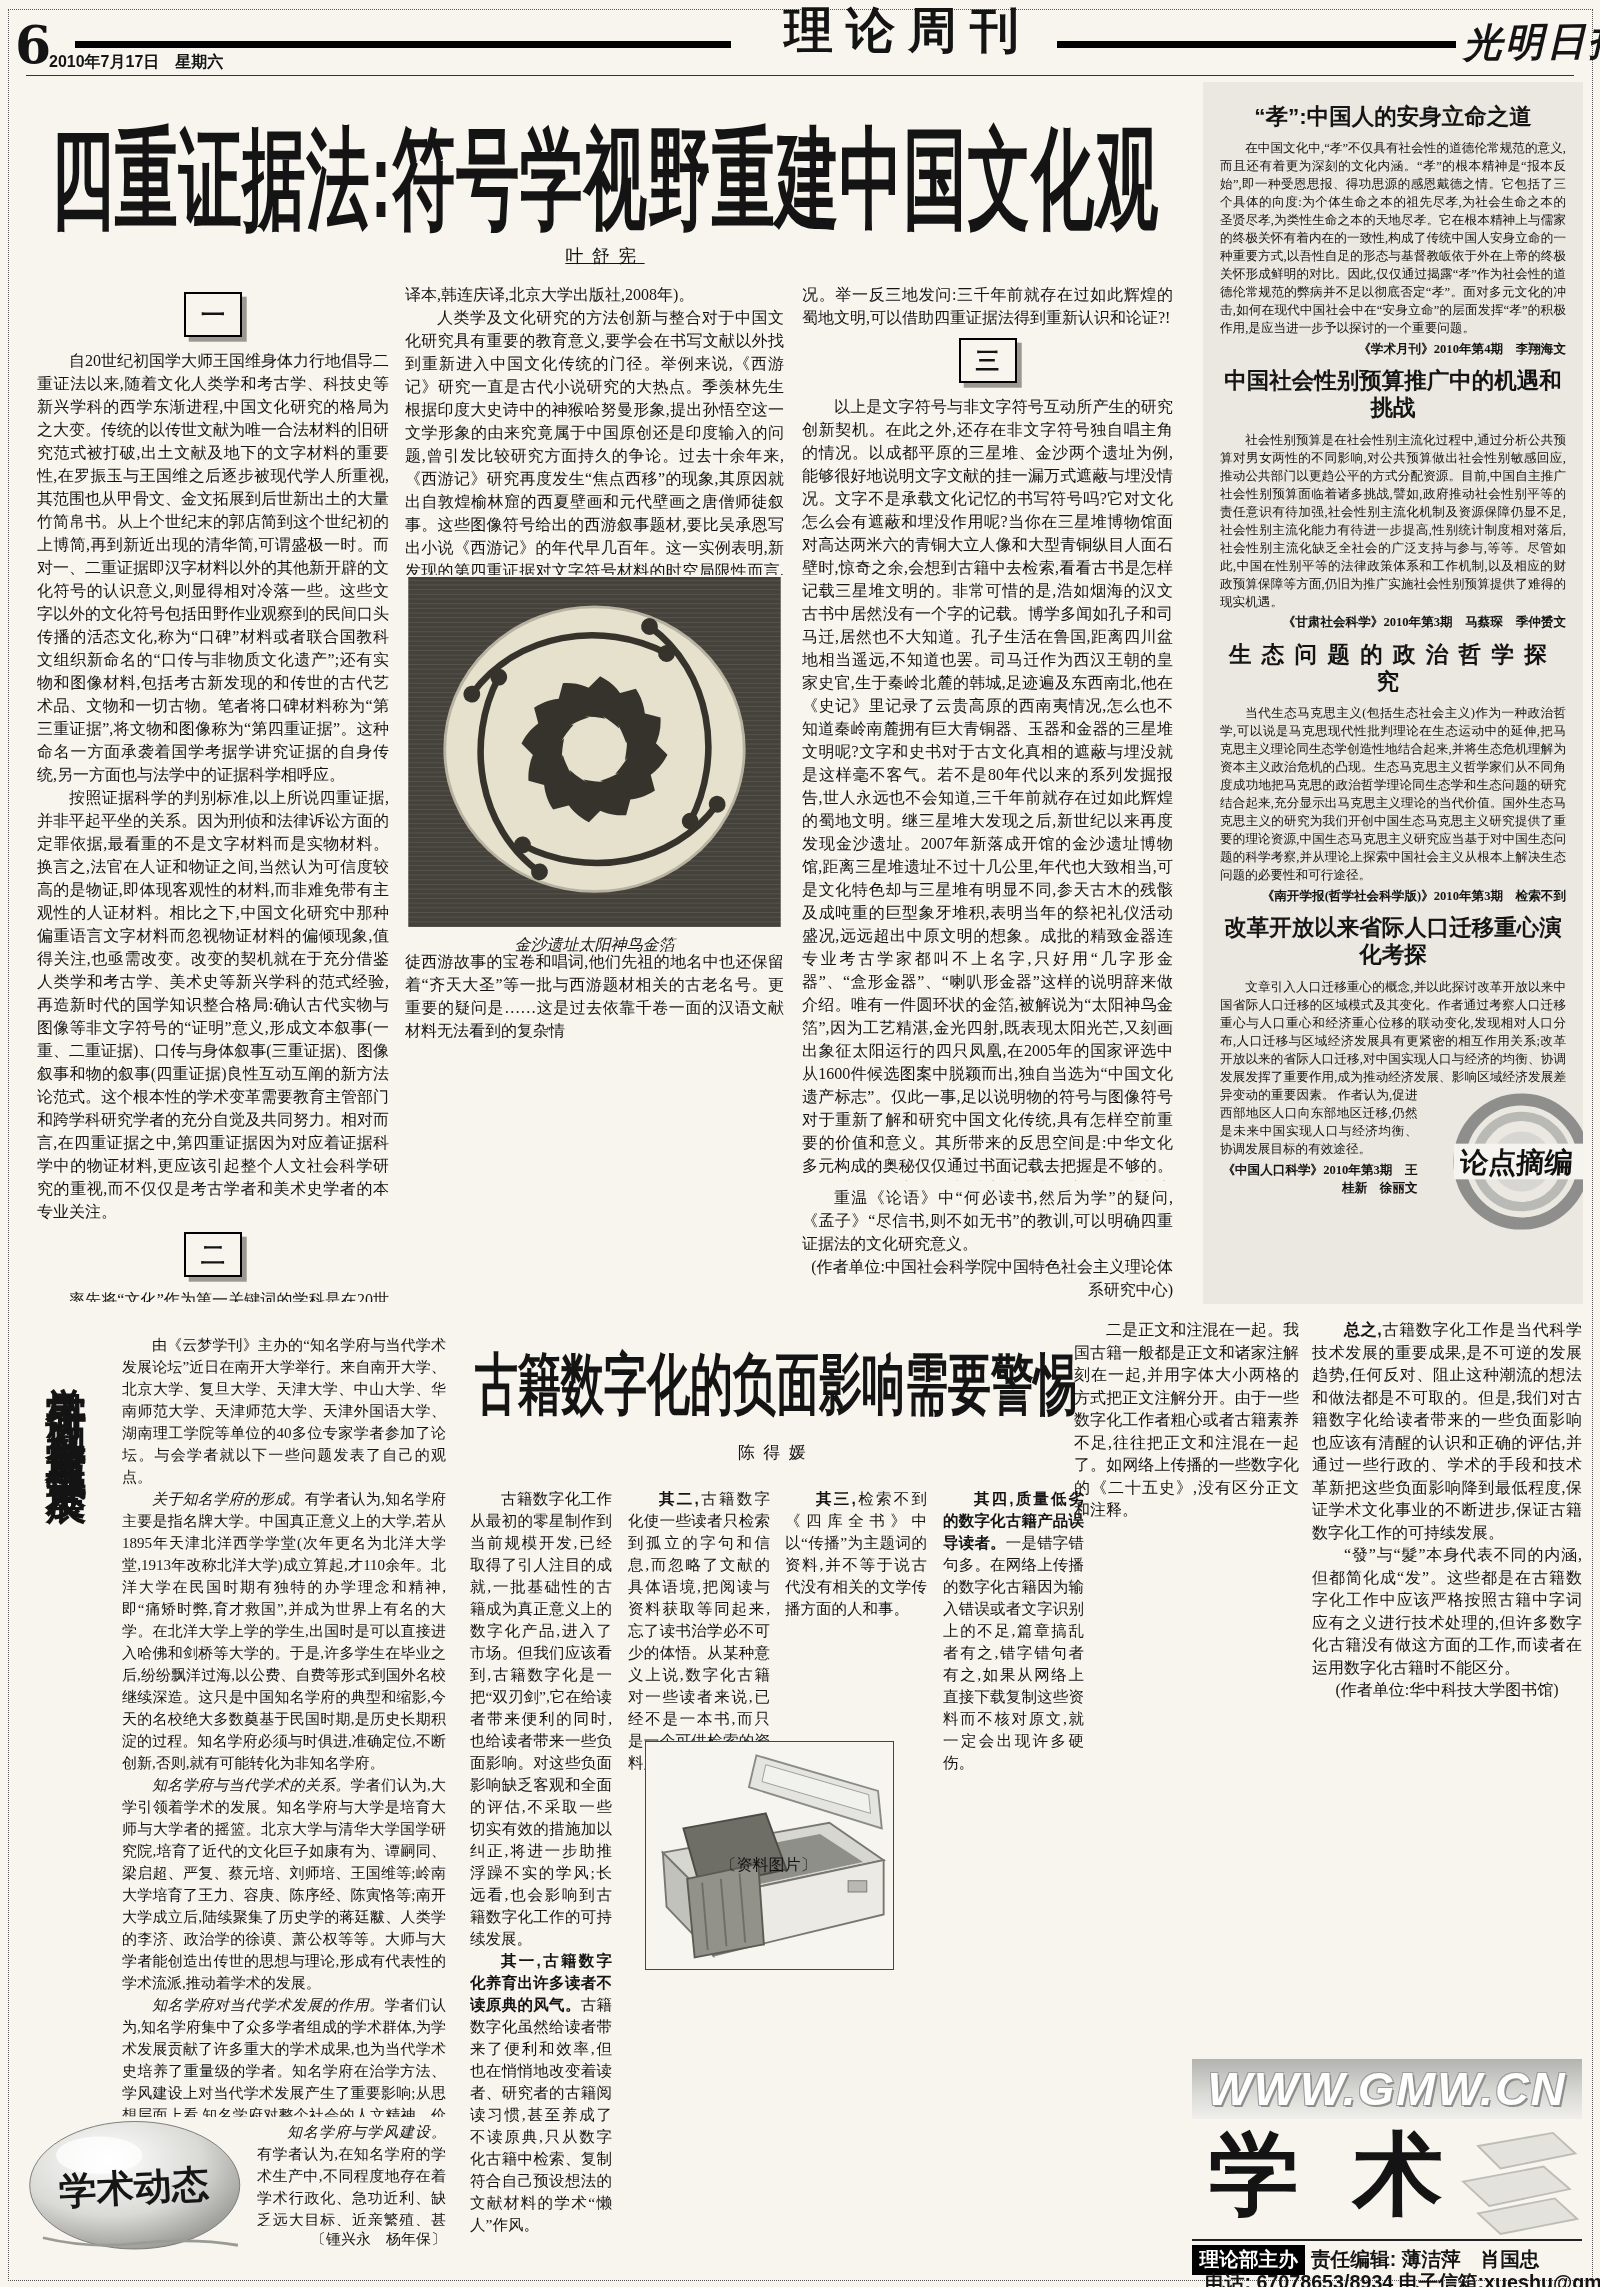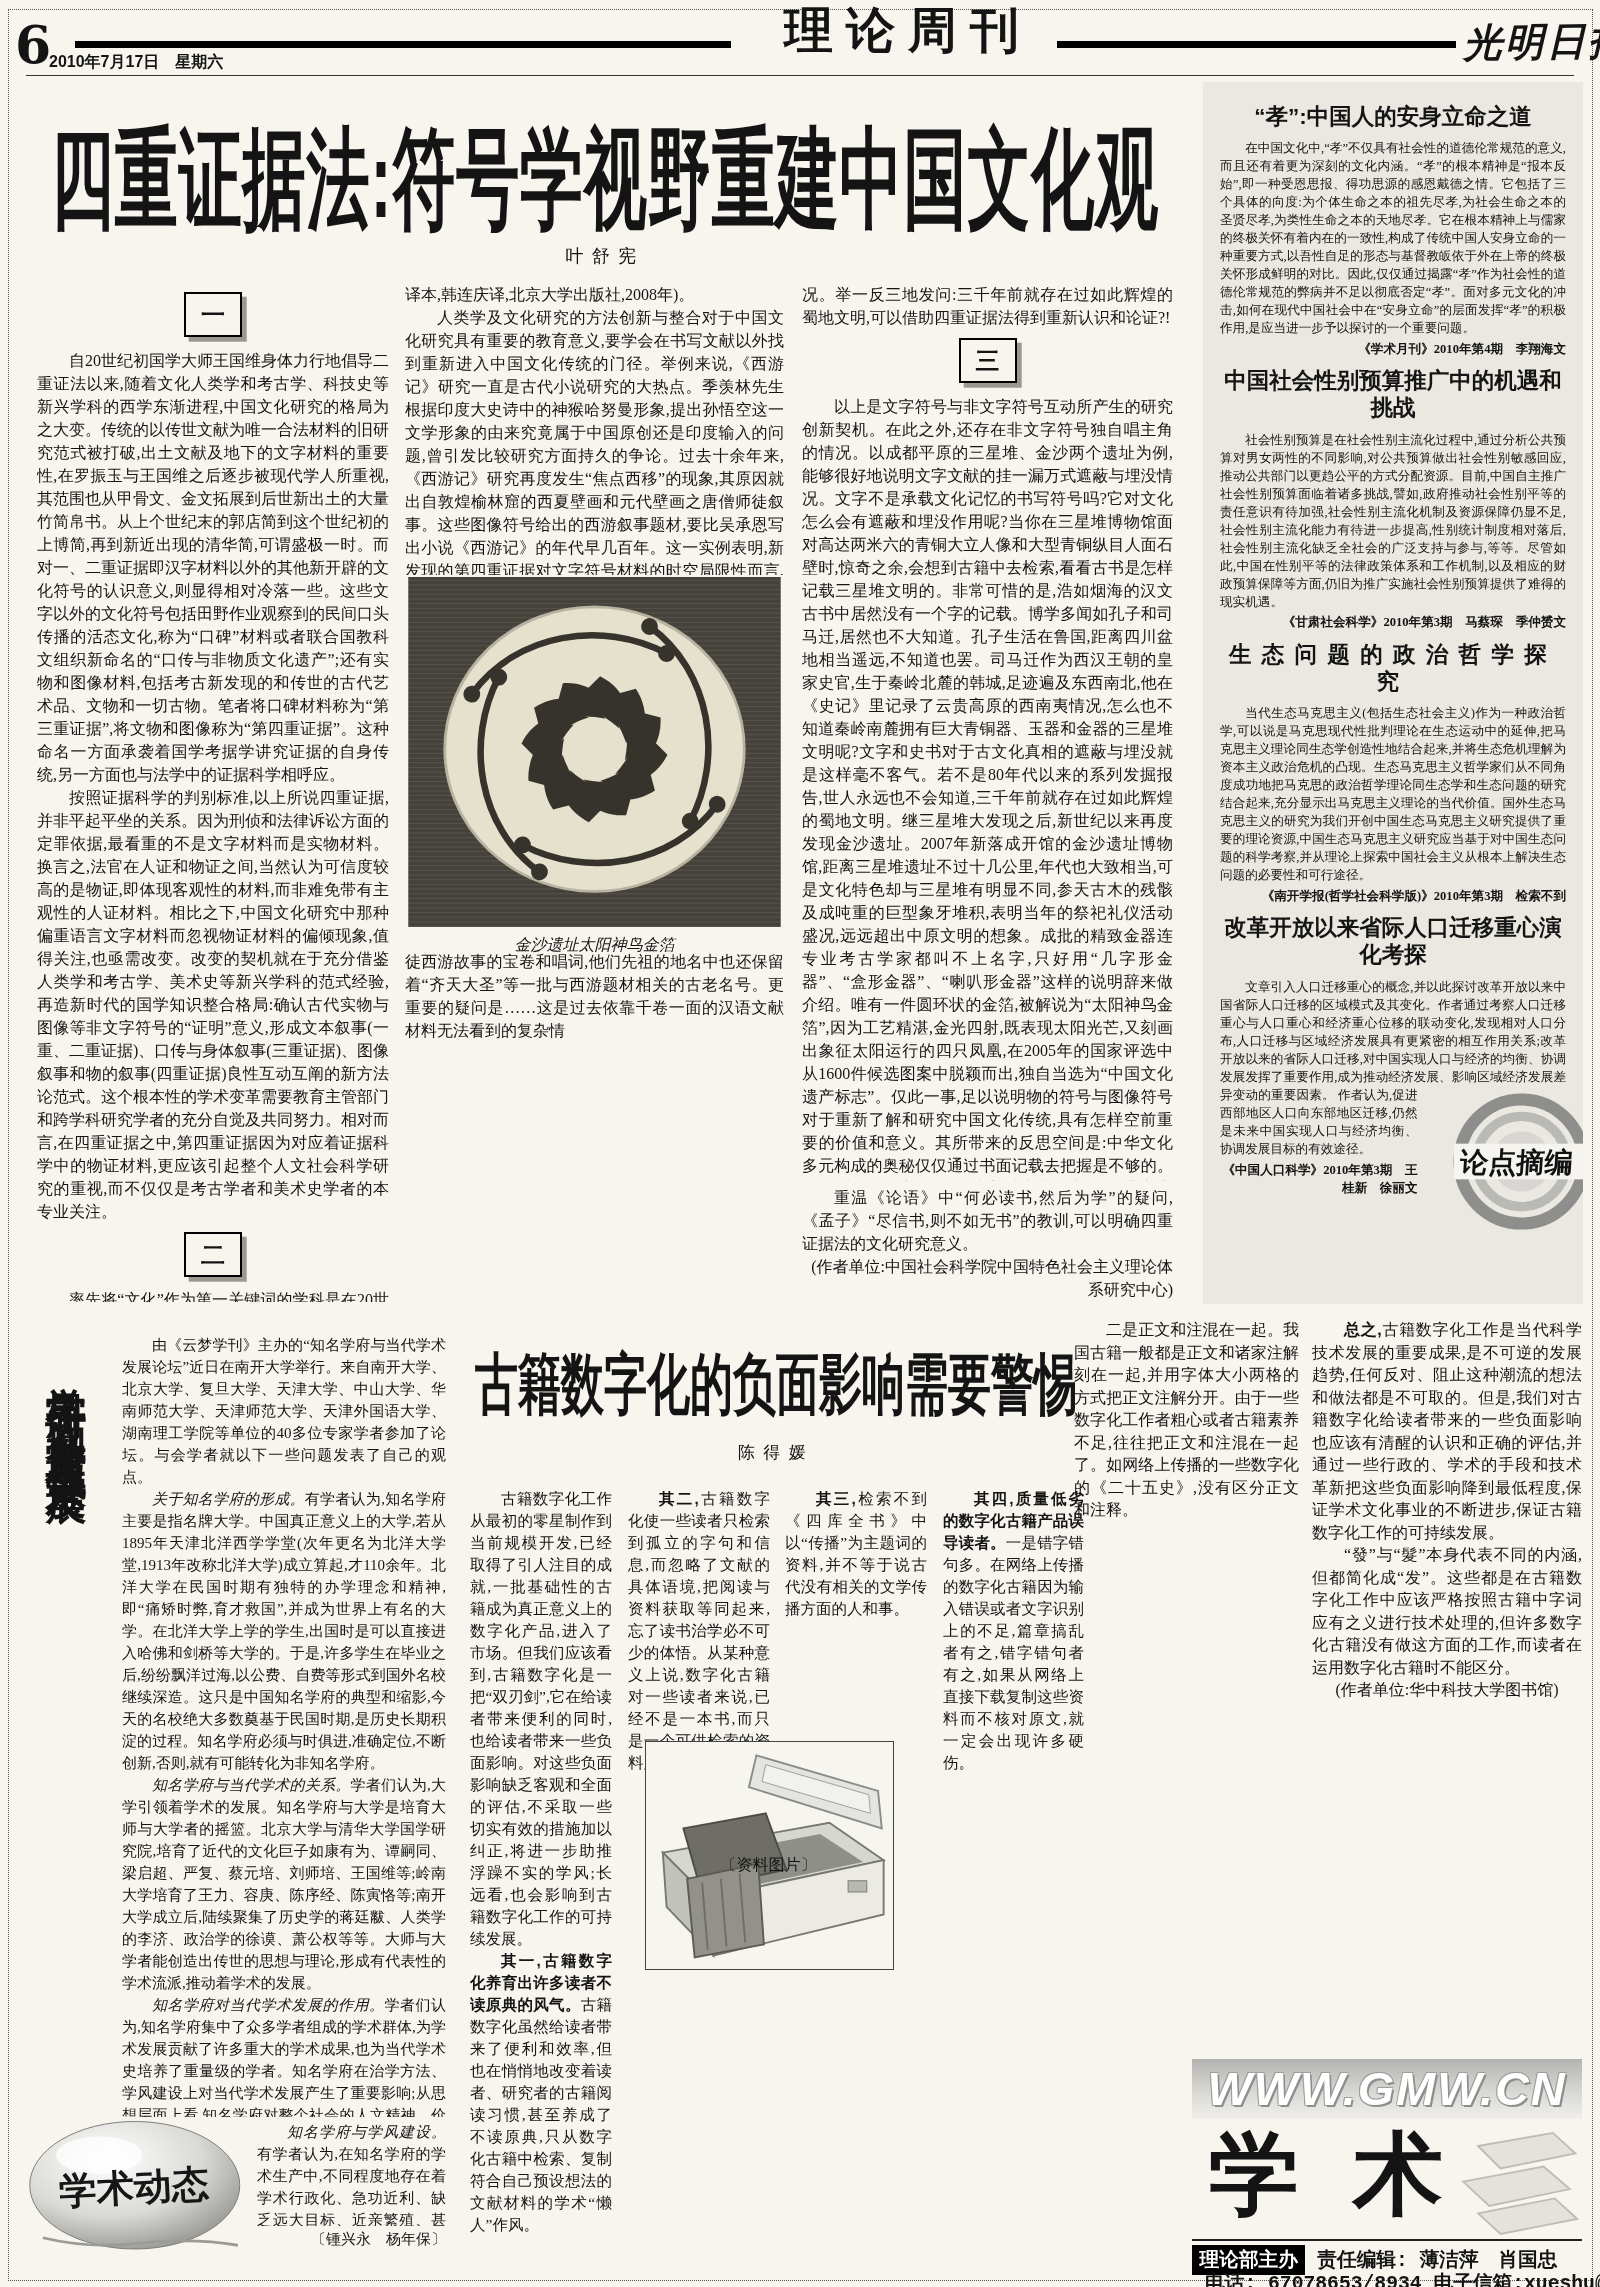--- a/index.html
+++ b/index.html
@@ -55,42 +55,42 @@
   .bcol .lead{font-family:"Liberation Sans",sans-serif;font-weight:700;}
   .photo-box{border:0.9px solid #444;background:#fbfaf6;}
   
   .gmw-banner{background:linear-gradient(180deg,#b3b3b1 0%,#d8d8d4 55%,#f0efeb 100%);
        text-align:center;overflow:hidden;}
   .gmw-banner span{font-family:"Liberation Sans",sans-serif;font-weight:900;
        font-style:italic;font-size:47px;line-height:60px;color:#fff;letter-spacing:1.9px;
        text-shadow:1.9px 1.9px 0 #8e8e8c,-0.9px -0.9px 0 #9e9e9c,0.9px -0.9px 0 #9e9e9c,-0.9px 0.9px 0 #9e9e9c;}
   .gmw-xueshu{font-family:"Liberation Sans",sans-serif;font-weight:900;font-size:90px;
        letter-spacing:54px;line-height:1;white-space:nowrap;}
-  .gmw-foot{font-family:Liberation Mono, monospace;font-weight:700;font-size:19.7px;
+  .gmw-foot{font-family:Liberation Sans, sans-serif;font-weight:700;font-size:19.7px;
        white-space:nowrap;}
   .tag-black{display:inline-block;background:#000;color:#fff;padding:0.9px 7.5px 1.9px 7.5px;}
   .thinline{background:#222;height:1.9px;}
 </style>
 </head>
 <body>
 
 <div class="page-border"></div>
 
 <div class="abs pgnum" style="left:15px;top:19px;">6</div>
 <div class="abs hrule" style="left:75px;top:41px;width:656px;height:6.6px;"></div>
 <div class="abs hdate" style="left:49px;top:52px;">2010年7月17日　星期六</div>
 <div class="abs section-title" style="left:744px;top:5.6px;">理论周刊</div>
 <div class="abs hrule" style="left:1057px;top:41px;width:399px;height:6.6px;"></div>
 <div class="abs masthead" style="left:1463px;top:15px;">光明日报</div>
 <div class="abs" style="left:26px;top:75px;width:1548px;height:0.9px;background:#333;"></div>
 
 <div class="abs main-title" style="left:37px;top:105px;width:1136px;">
   <span>四重证据法:符号学视野重建中国文化观</span>
 </div>
-<div class="abs byline" style="left:37px;top:244px;width:1136px;">叶舒宪</div>
+<div class="abs byline" style="left:37px;top:244px;width:1136px;text-decoration:underline;">叶舒宪</div>
 
 <div class="abs ncol" style="left:37px;top:283px;width:352px;height:1019px;">
   <div class="marker">一</div>
   <p>自20世纪初国学大师王国维身体力行地倡导二重证法以来,随着文化人类学和考古学、科技史等新兴学科的西学东渐进程,中国文化研究的格局为之大变。传统的以传世文献为唯一合法材料的旧研究范式被打破,出土文献及地下的文字材料的重要性,在罗振玉与王国维之后逐步被现代学人所重视,其范围也从甲骨文、金文拓展到后世新出土的大量竹简帛书。从上个世纪末的郭店简到这个世纪初的上博简,再到新近出现的清华简,可谓盛极一时。而对一、二重证据即汉字材料以外的其他新开辟的文化符号的认识意义,则显得相对冷落一些。这些文字以外的文化符号包括田野作业观察到的民间口头传播的活态文化,称为“口碑”材料或者联合国教科文组织新命名的“口传与非物质文化遗产”;还有实物和图像材料,包括考古新发现的和传世的古代艺术品、文物和一切古物。笔者将口碑材料称为“第三重证据”,将文物和图像称为“第四重证据”。这种命名一方面承袭着国学考据学讲究证据的自身传统,另一方面也与法学中的证据科学相呼应。</p>
   <p>按照证据科学的判别标准,以上所说四重证据,并非平起平坐的关系。因为刑侦和法律诉讼方面的定罪依据,最看重的不是文字材料而是实物材料。换言之,法官在人证和物证之间,当然认为可信度较高的是物证,即体现客观性的材料,而非难免带有主观性的人证材料。相比之下,中国文化研究中那种偏重语言文字材料而忽视物证材料的偏倾现象,值得关注,也亟需改变。改变的契机就在于充分借鉴人类学和考古学、美术史等新兴学科的范式经验,再造新时代的国学知识整合格局:确认古代实物与图像等非文字符号的“证明”意义,形成文本叙事(一重、二重证据)、口传与身体叙事(三重证据)、图像叙事和物的叙事(四重证据)良性互动互阐的新方法论范式。这个根本性的学术变革需要教育主管部门和跨学科研究学者的充分自觉及共同努力。相对而言,在四重证据之中,第四重证据因为对应着证据科学中的物证材料,更应该引起整个人文社会科学研究的重视,而不仅仅是考古学者和美术史学者的本专业关注。</p>
   <div class="marker">二</div>
   <p>率先将“文化”作为第一关键词的学科是在20世纪成熟起来的文化人类学。</p>
 </div>
 
 <div class="abs ncol" style="left:405px;top:283px;width:379px;height:292px;">

